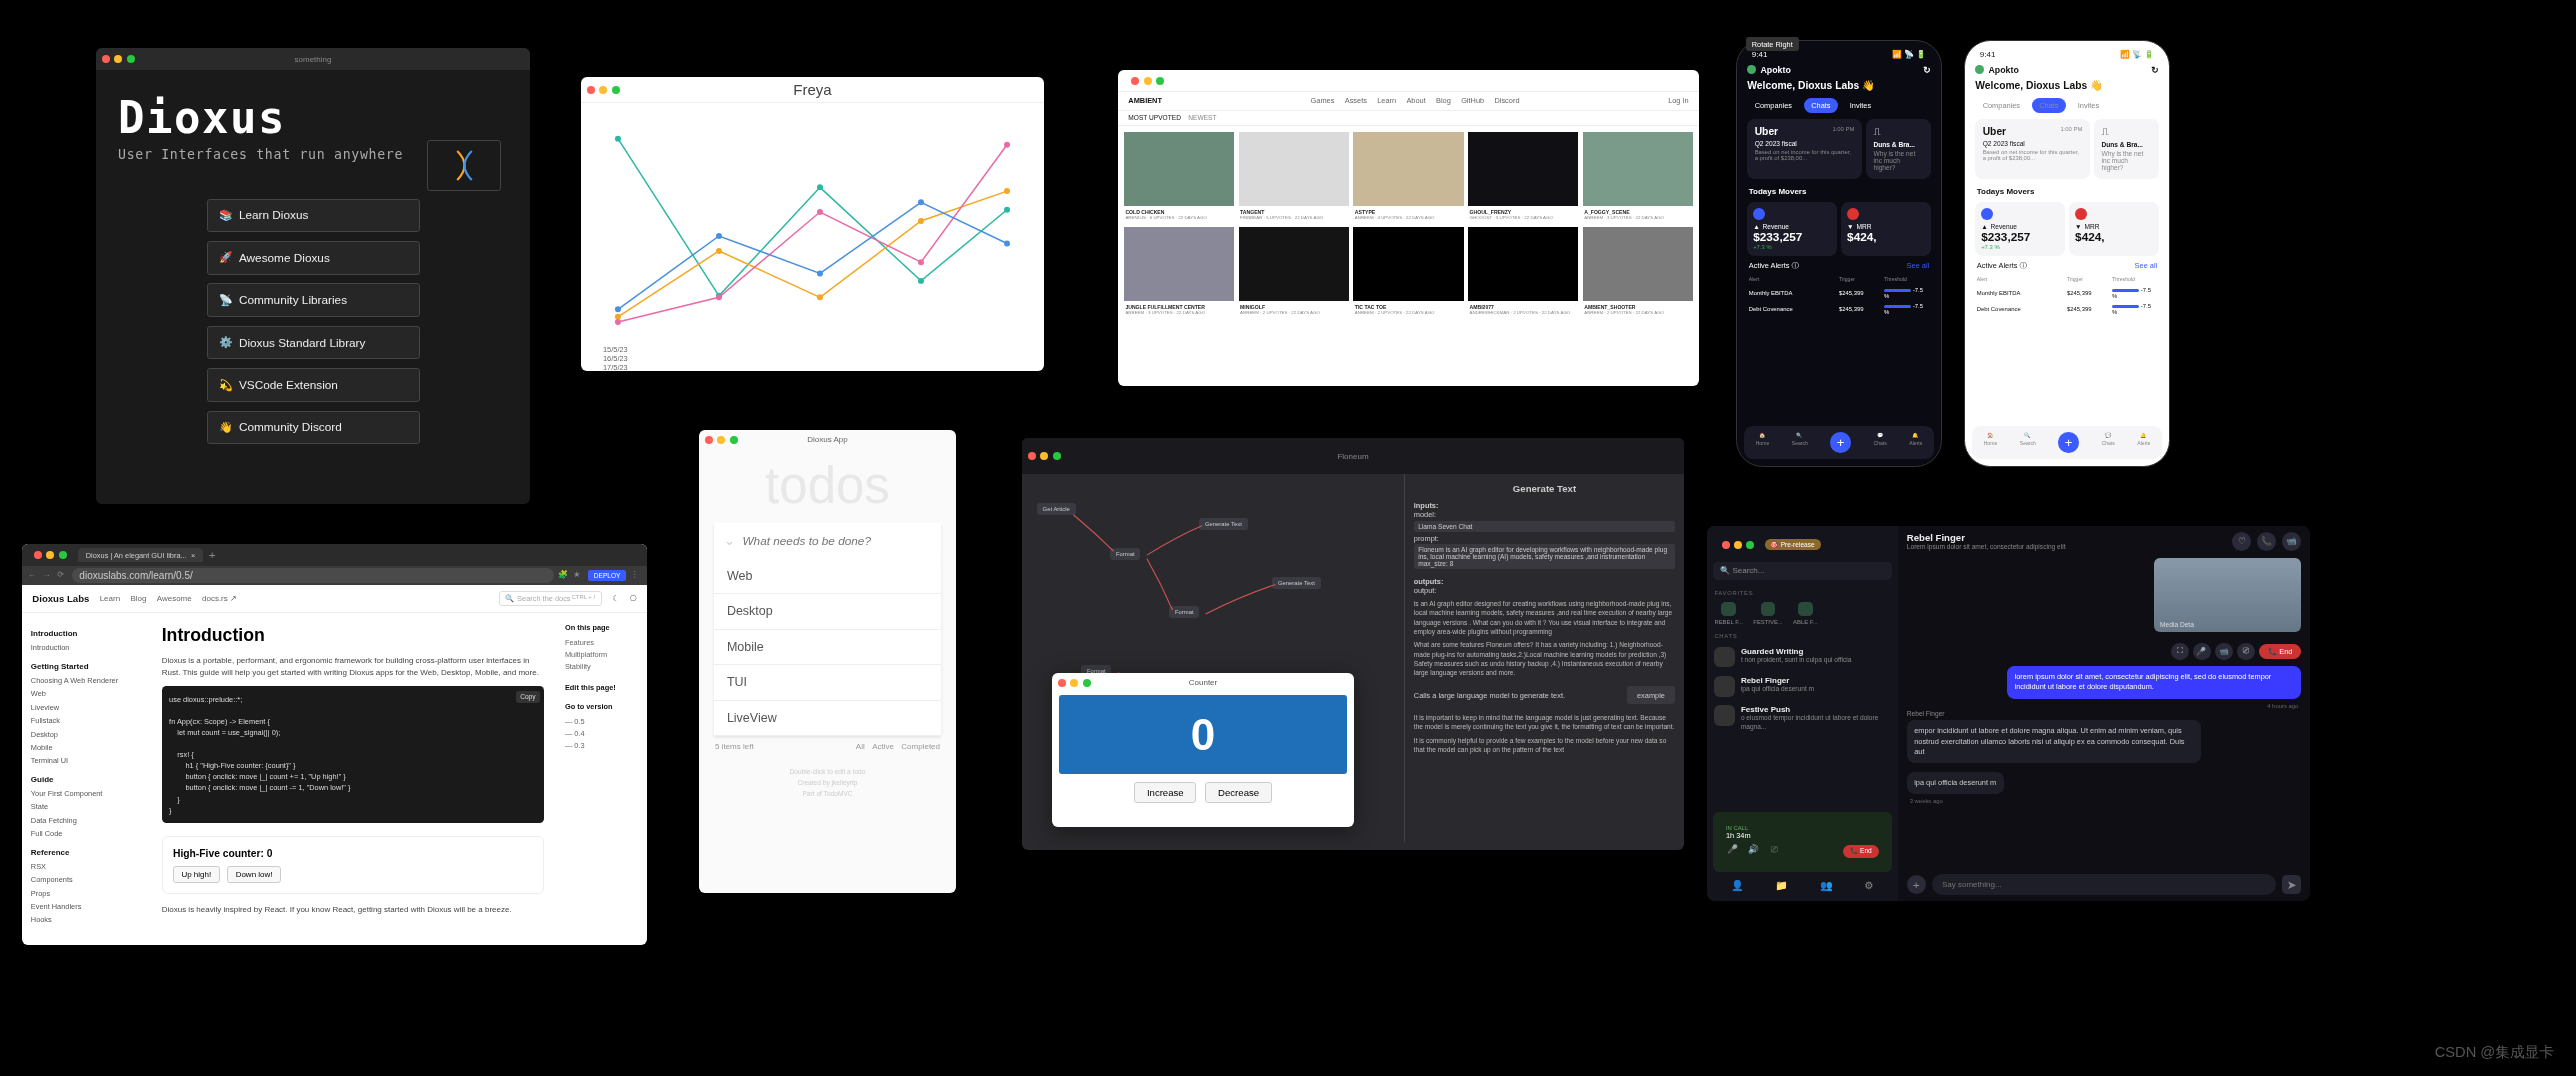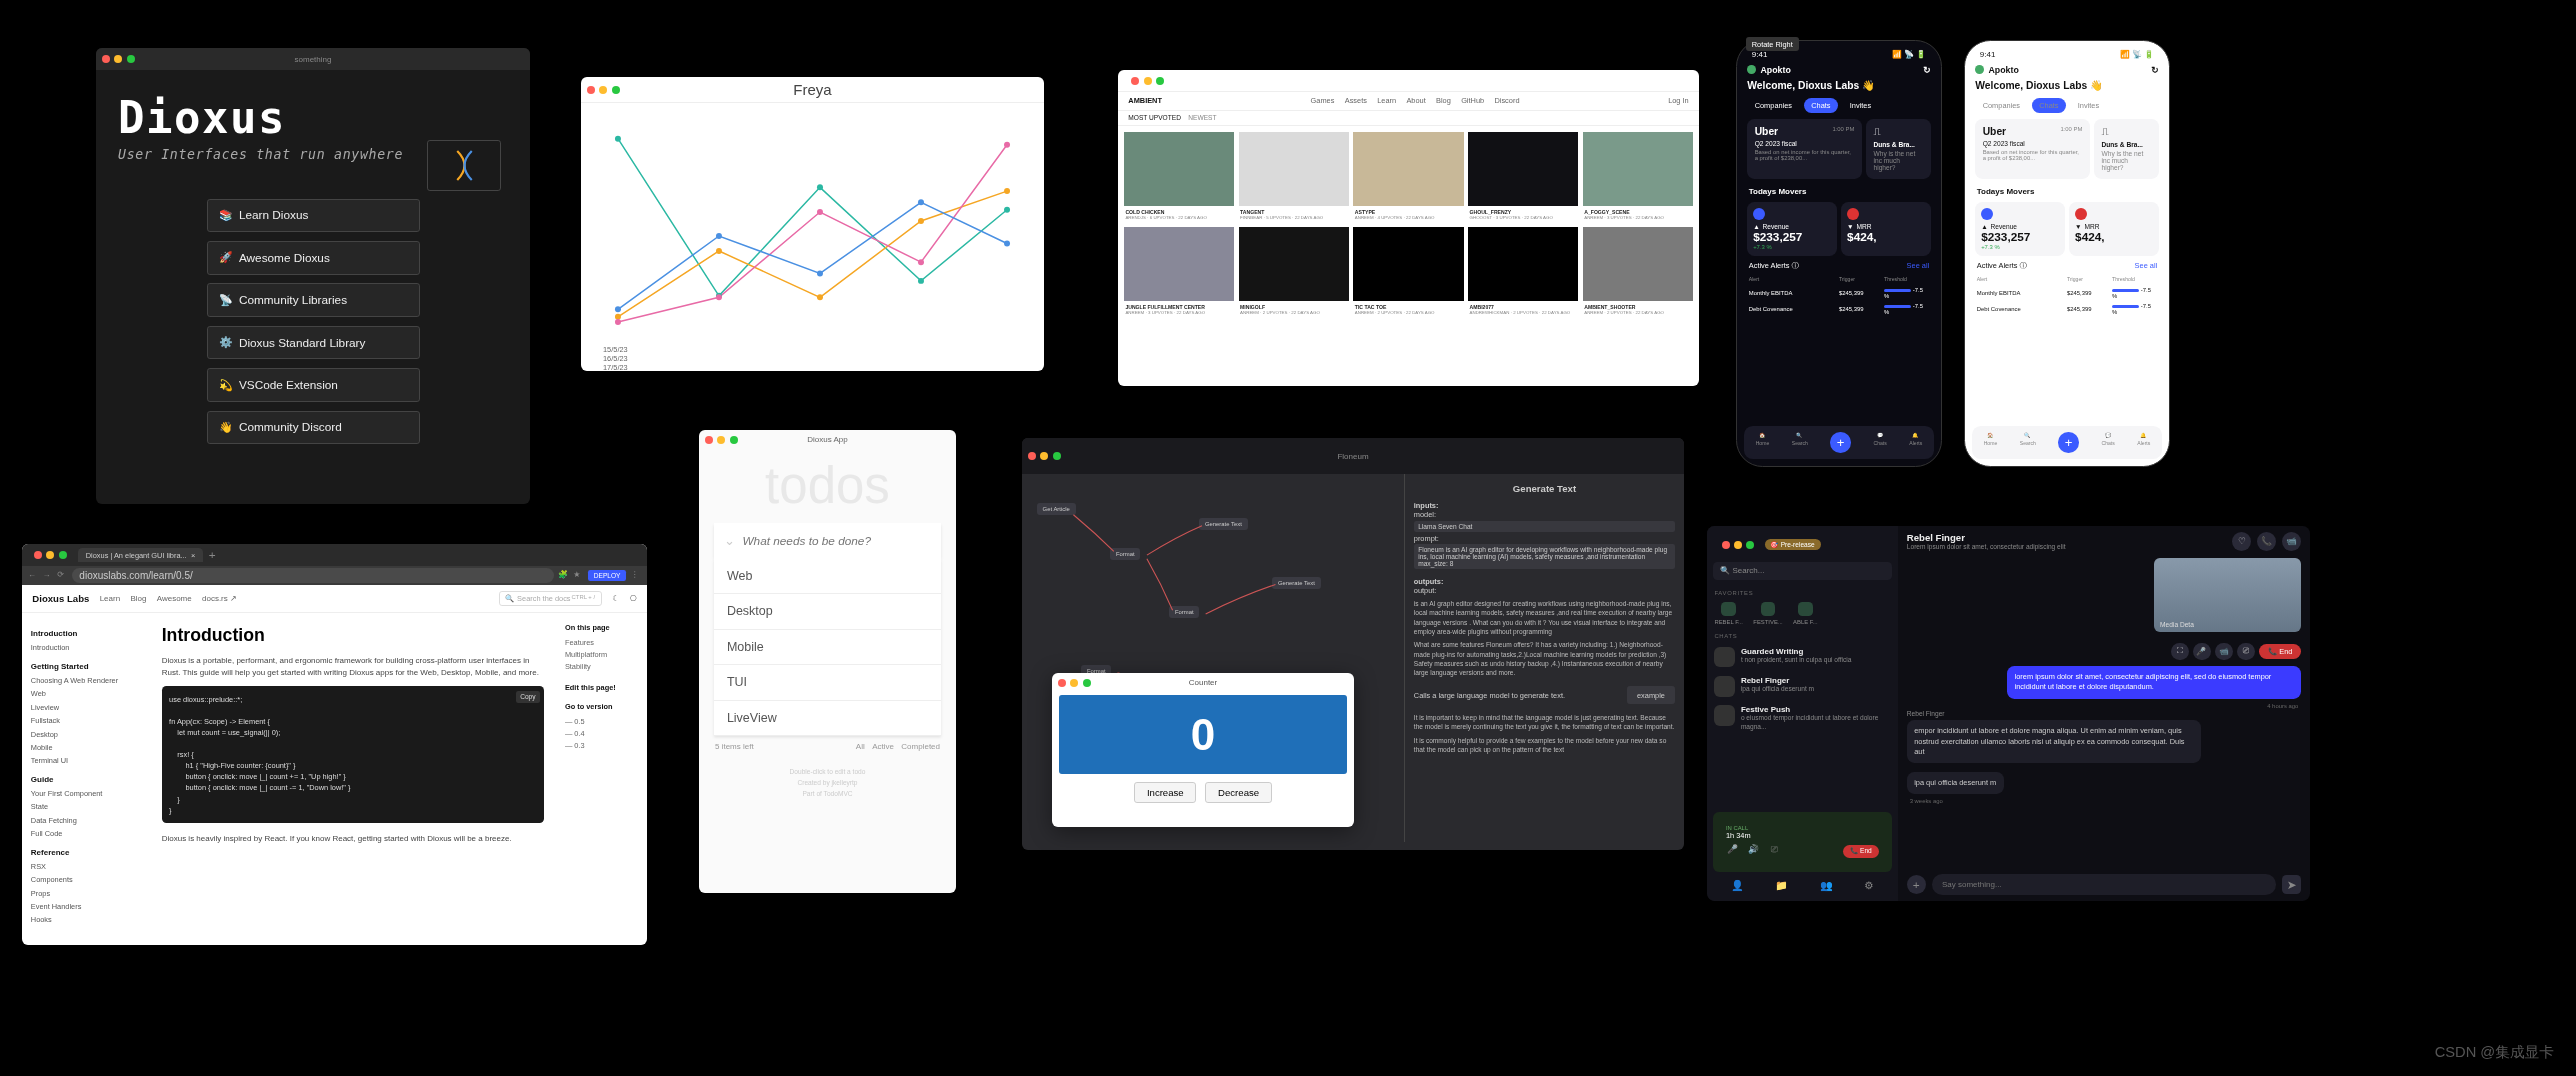--- a/index.html
+++ b/index.html
@@ -8,21 +8,21 @@
 .panel { position: absolute; border-radius: 5.9px; overflow: hidden; }
 .traffic { display: flex; gap: 4.4px; padding: 5.9px; }
 .tl { width: 8px; height: 8px; border-radius: 50%; }
 .tl.r { background: #ff5f57; } .tl.y { background: #febc2e; } .tl.g { background: #28c840; }
 
 
 #dioxus { left: 96px; top: 48px; width: 434px; height: 456px; background: #1a1a1a; }
 #dioxus .titlebar { background: #2a2a2a; height: 22px; display: flex; align-items: center; position: relative; font-size: 8px; color: #888; }
 #dioxus .titlebar span.t { position: absolute; left: 50%; transform: translateX(-50%); }
 #dioxus h1 { font-family: monospace; font-size: 44px; color: #fff; margin: 22px 0 3.7px 22px; letter-spacing: 1.5px; }
-#dioxus .sub { font-family: monospace; color: #aaa; margin-left: 22px; font-size: 13.2px; letter-spacing: 0.7px; font-style: italic; }
+#dioxus .sub { font-family: monospace; color: #aaa; margin-left: 22px; font-size: 13.2px; letter-spacing: 0.7px; }
 #dioxus .logo { position: absolute; right: 29px; top: 92px; width: 74px; height: 51px; border: 1.5px solid #444; border-radius: 2.9px; display: flex; align-items: center; justify-content: center; }
 #dioxus .logo svg { width: 29px; height: 37px; }
 #dioxus .links { margin: 37px auto 0; width: 213px; }
 #dioxus .link { background: #262626; border: 0.7px solid #444; border-radius: 2.9px; padding: 8.8px 11.8px; margin-bottom: 8.8px; color: #eee; font-size: 11.8px; display: flex; align-items: center; gap: 5.9px; cursor: pointer; }
 #dioxus .link .em { font-size: 11px; }
 
 
 #freya { left: 581px; top: 77px; width: 463px; height: 294px; background: #fff; box-shadow: 0 2.9px 14.7px rgba(0,0,0,0.3); }
 #freya .titlebar { height: 26px; display: flex; align-items: center; border-bottom: 0.7px solid #eee; position: relative; }
 #freya .titlebar span.t { position: absolute; left: 50%; transform: translateX(-50%); font-size: 15px; color: #444; }
@@ -631,20 +631,25 @@
 
 fn App(cx: Scope) -&gt; Element {
     let mut count = use_signal(|| 0);
 
     rsx! {
         h1 { "High-Five counter: {count}" }
         button { onclick: move |_| count += 1, "Up high!" }
         button { onclick: move |_| count -= 1, "Down low!" }
     }
 }</span><span class="copy">Copy</span></div>
+      <div class="card2">
+        <h3>High-Five counter: 0</h3>
+        <button>Up high!</button>
+        <button>Down low!</button>
+      </div>
       <p style="margin-top:10.3px">Dioxus is heavily inspired by React. If you know React, getting started with Dioxus will be a breeze.</p>
     </div>
     <div class="right">
       <div class="h">On this page</div>
       <div class="item">Features</div>
       <div class="item">Multiplatform</div>
       <div class="item">Stability</div>
       <div class="h" style="margin-top:10.3px">Edit this page!</div>
       <div class="h" style="margin-top:10.3px">Go to version</div>
       <div class="item">— 0.5</div>

